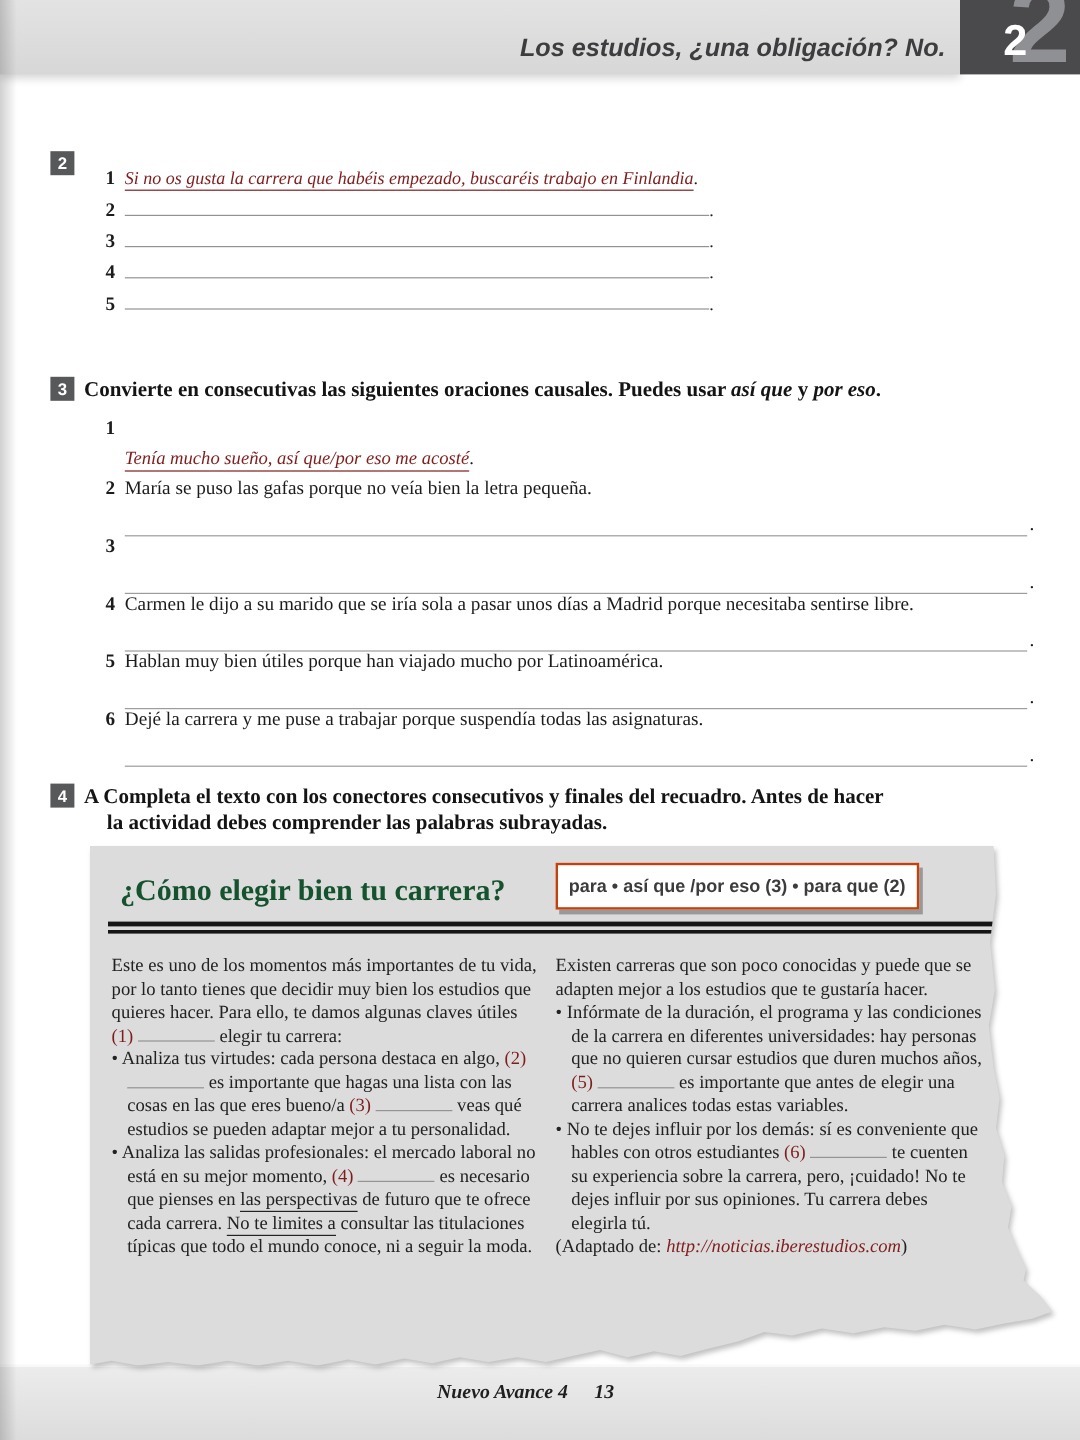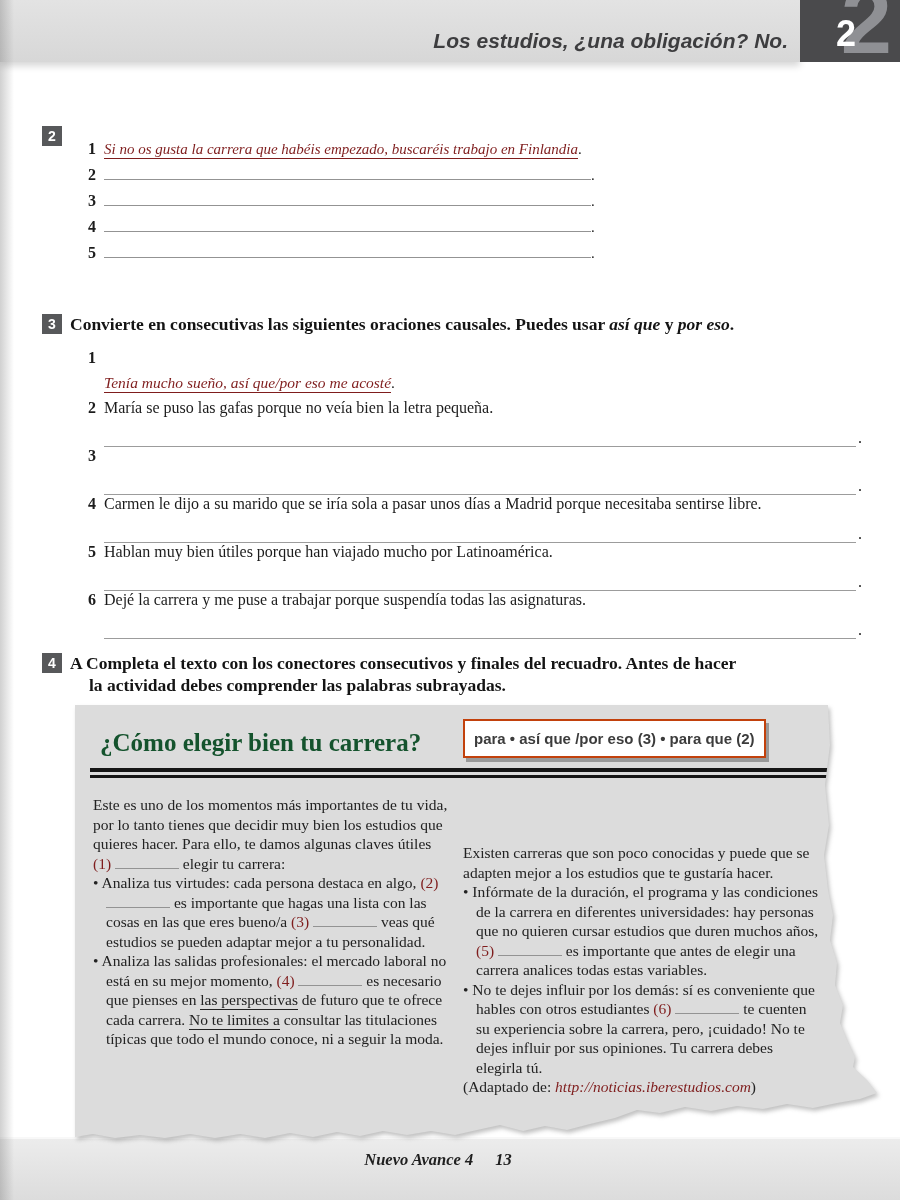--- a/index.html
+++ b/index.html
@@ -64,21 +64,21 @@
       65px 430px,40px 433px,18px 429px,0px 432px);}
   .box-title{position:absolute;left:25px;top:24px;margin:0;font-size:25px;font-weight:bold;color:#14532d;}
   .connector{position:absolute;left:388px;top:14px;background:#ffffff;border:2px solid #c2410c;
              box-shadow:3px 4px 0 rgba(70,70,70,.45);padding:9px 9px;
              font-family:"Liberation Sans",sans-serif;font-weight:bold;font-size:15px;color:#3c3c3c;
              white-space:nowrap;}
   .rule{position:absolute;left:15px;top:63px;width:738px;height:3px;
         border-top:4px solid #161616;border-bottom:3px solid #161616;box-sizing:content-box;}
   .cols{position:absolute;left:18px;top:90px;display:flex;gap:14px;}
   .col{font-size:15.5px;line-height:19.5px;color:#222222;}
-  .col-left{width:356px;} .col-right{width:358px;margin-top:48px;}
+  .col-left{width:356px;} .col-right{width:358px;}
   .col p{margin:0;}
   .col p.bullet{padding-left:13px;text-indent:-13px;}
   .col p.bullet::before{content:"\2022  ";}
   .col .blank{height:11px;}
 
   
   .footer{position:absolute;left:0;top:1137px;width:900px;height:63px;box-sizing:border-box;
           background:linear-gradient(to bottom,#ececec,#dcdcdc);border-top:2px solid #f8f8f8;
           display:flex;justify-content:center;gap:22px;padding:11px 24px 0 0;
           font-weight:bold;font-style:italic;font-size:16.5px;color:#1f1f1f;}

